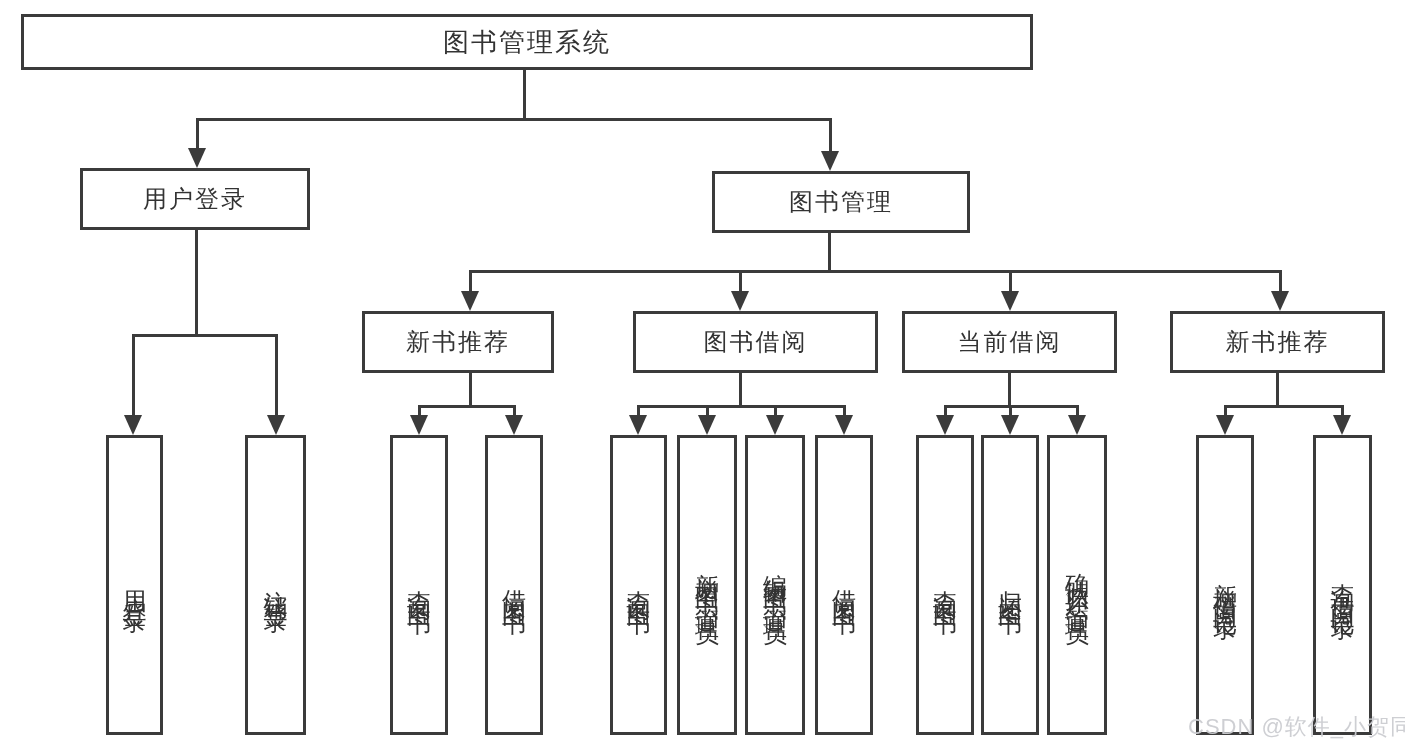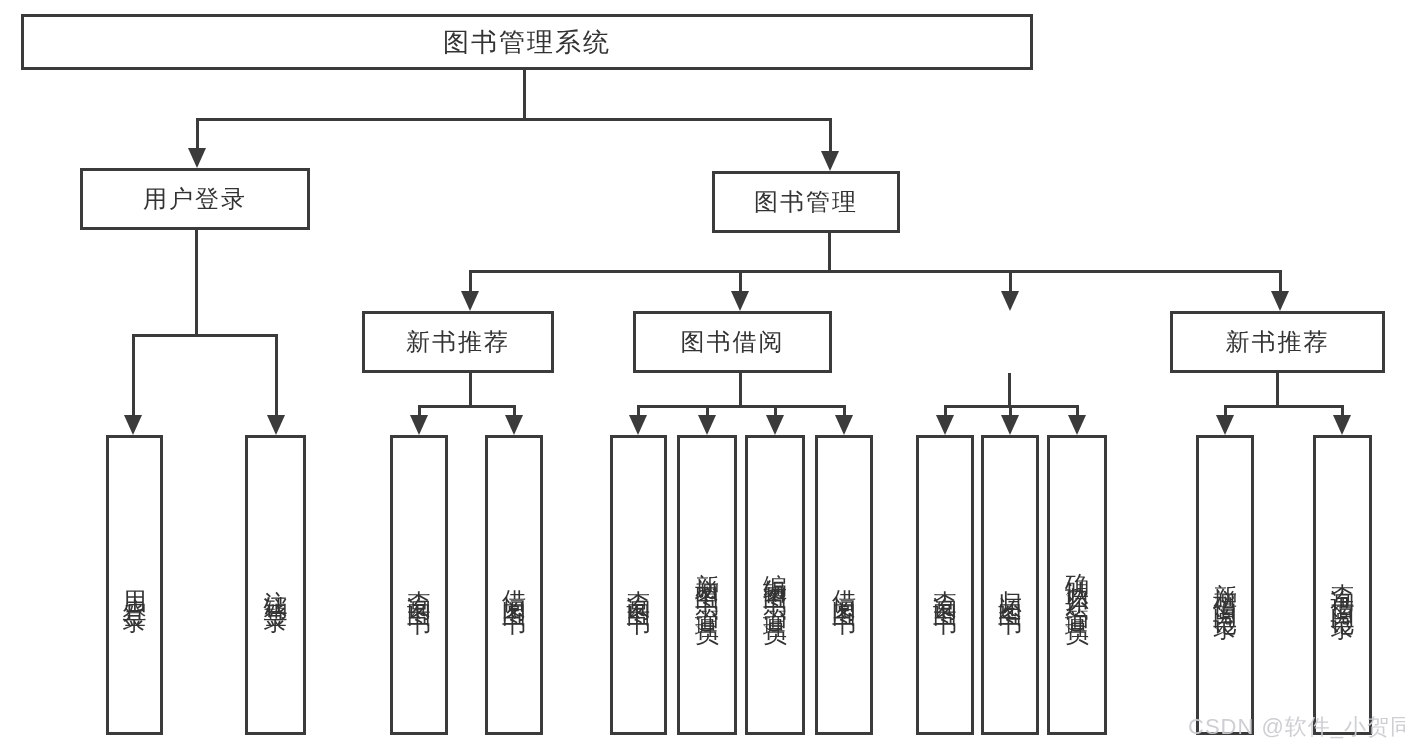--- a/index.html
+++ b/index.html
@@ -43,21 +43,21 @@
   <div class="vline" style="left:523px;top:70px;height:48px"></div>
   <div class="hline" style="left:196px;top:118px;width:636px"></div>
   <div class="vline" style="left:196px;top:118px;height:32px"></div>
   <div class="arrowhead" style="left:188px;top:148px"></div>
   <div class="vline" style="left:829px;top:118px;height:35px"></div>
   <div class="arrowhead" style="left:821px;top:151px"></div>
 
   <div class="box" style="left:80px;top:168px;width:230px;height:62px">
     <span class="hlabel">用户登录</span>
   </div>
-  <div class="box" style="left:712px;top:171px;width:188px;height:62px">
+  <div class="box" style="left:712px;top:171px;width:258px;height:62px">
     <span class="hlabel">图书管理</span>
   </div>
 
   <div class="vline" style="left:195px;top:230px;height:104px"></div>
   <div class="hline" style="left:132px;top:334px;width:146px"></div>
   <div class="vline" style="left:132px;top:334px;height:83px"></div>
   <div class="arrowhead" style="left:124px;top:415px"></div>
   <div class="vline" style="left:275px;top:334px;height:83px"></div>
   <div class="arrowhead" style="left:267px;top:415px"></div>
 
@@ -68,22 +68,25 @@
   <div class="vline" style="left:739px;top:270px;height:24px"></div>
   <div class="arrowhead" style="left:731px;top:291px"></div>
   <div class="vline" style="left:1009px;top:270px;height:24px"></div>
   <div class="arrowhead" style="left:1001px;top:291px"></div>
   <div class="vline" style="left:1279px;top:270px;height:24px"></div>
   <div class="arrowhead" style="left:1271px;top:291px"></div>
 
   <div class="box" style="left:362px;top:311px;width:192px;height:62px">
     <span class="hlabel">新书推荐</span>
   </div>
-  <div class="box" style="left:633px;top:311px;width:199px;height:62px">
+  <div class="box" style="left:633px;top:311px;width:245px;height:62px">
     <span class="hlabel">图书借阅</span>
+  </div>
+  <div class="box" style="left:902px;top:311px;width:215px;height:62px">
+    <span class="hlabel">当前借阅</span>
   </div>
   <div class="box" style="left:1170px;top:311px;width:215px;height:62px">
     <span class="hlabel">新书推荐</span>
   </div>
 
   <div class="vline" style="left:469px;top:373px;height:32px"></div>
   <div class="hline" style="left:418px;top:405px;width:98px"></div>
   <div class="vline" style="left:418px;top:405px;height:14px"></div>
   <div class="arrowhead" style="left:410px;top:415px"></div>
   <div class="vline" style="left:513px;top:405px;height:14px"></div>

